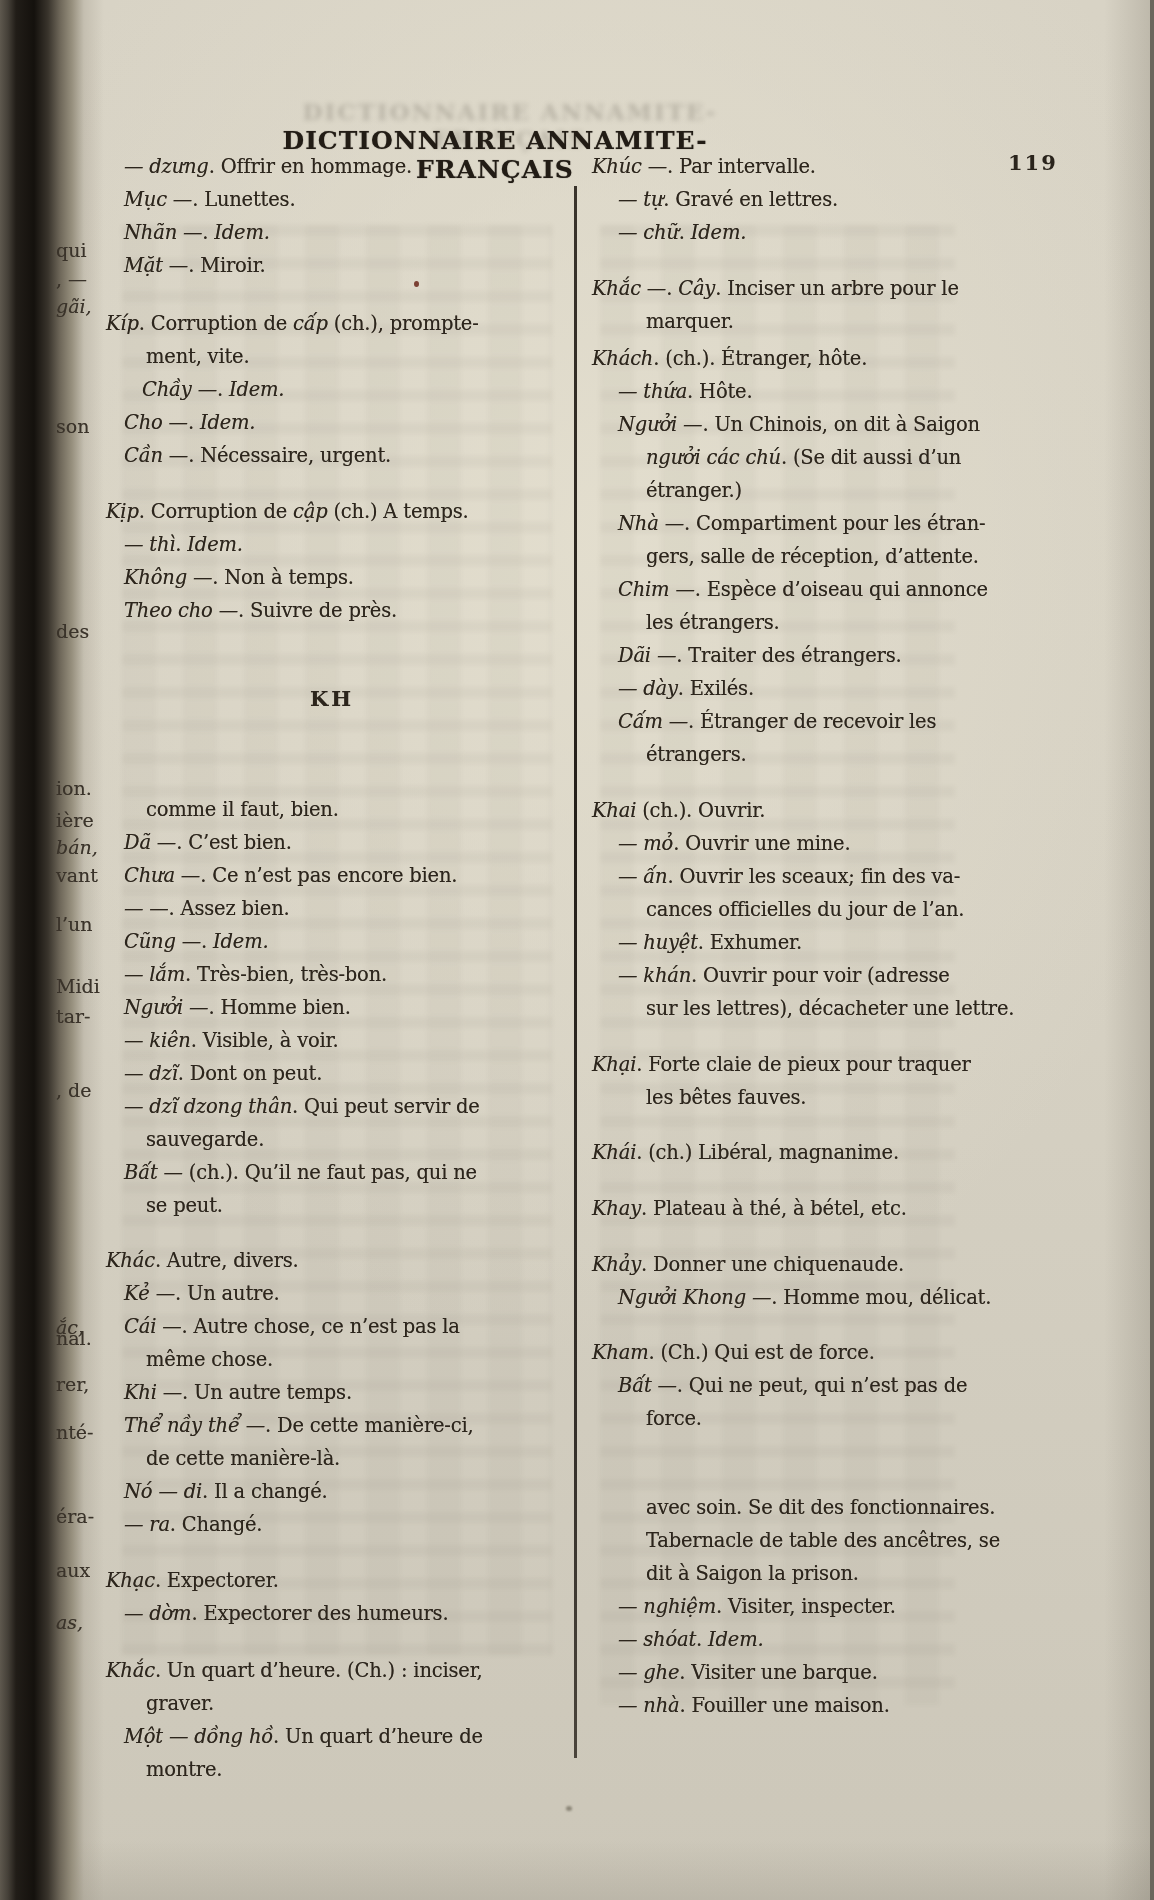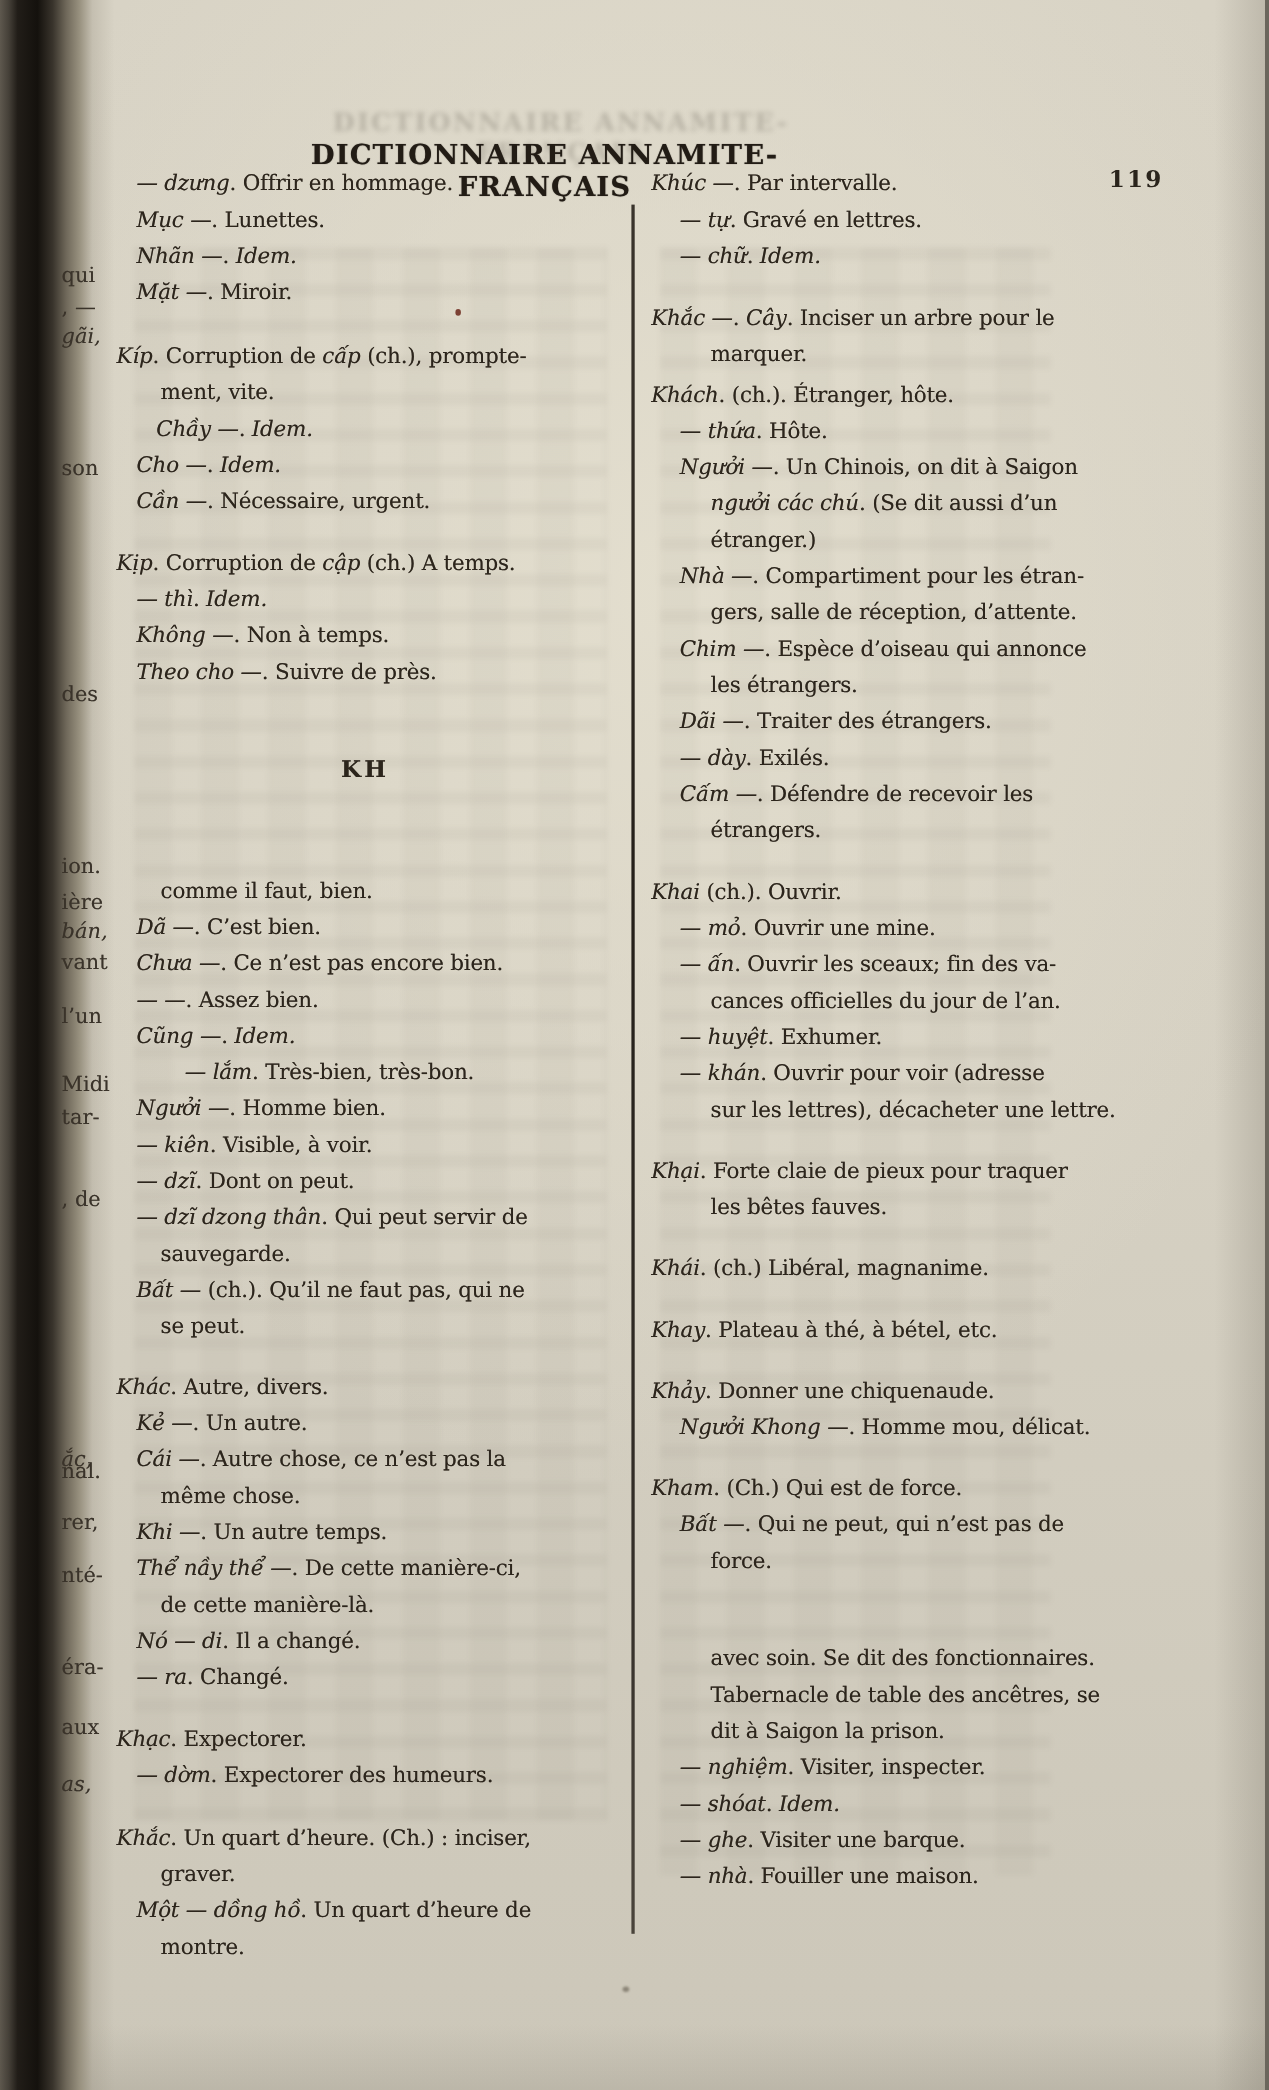--- a/index.html
+++ b/index.html
@@ -90,21 +90,21 @@
       <div class="line head" style="top: 498px;"><span class="i">Kịp</span><span class="n">. Corruption de </span><span class="i">cập</span><span class="n"> (ch.) A temps.</span></div>
       <div class="line sub" style="top: 531px;"><span class="i">— thì</span><span class="n">. </span><span class="i">Idem.</span></div>
       <div class="line sub" style="top: 564px;"><span class="i">Không —</span><span class="n">. Non à temps.</span></div>
       <div class="line sub" style="top: 597px;"><span class="i">Theo cho —</span><span class="n">. Suivre de près.</span></div>
       <div class="line section" style="top: 685px;"><span class="b">KH</span></div>
       <div class="line wrap" style="top: 796px;"><span class="n">comme il faut, bien.</span></div>
       <div class="line sub" style="top: 829px;"><span class="i">Dã —</span><span class="n">. C’est bien.</span></div>
       <div class="line sub" style="top: 862px;"><span class="i">Chưa —</span><span class="n">. Ce n’est pas encore bien.</span></div>
       <div class="line sub" style="top: 895px;"><span class="i">— —</span><span class="n">. Assez bien.</span></div>
       <div class="line sub" style="top: 928px;"><span class="i">Cũng —</span><span class="n">. </span><span class="i">Idem.</span></div>
-      <div class="line sub" style="top: 961px; margin-left: 44px;"><span class="i">— lắm</span><span class="n">. Très-bien, très-bon.</span></div>
+      <div class="line sub" style="top: 961px;"><span class="i">— lắm</span><span class="n">. Très-bien, très-bon.</span></div>
       <div class="line sub" style="top: 994px;"><span class="i">Ngưởi —</span><span class="n">. Homme bien.</span></div>
       <div class="line sub" style="top: 1027px;"><span class="i">— kiên</span><span class="n">. Visible, à voir.</span></div>
       <div class="line sub" style="top: 1060px;"><span class="i">— dzĩ</span><span class="n">. Dont on peut.</span></div>
       <div class="line sub" style="top: 1093px;"><span class="i">— dzĩ dzong thân</span><span class="n">. Qui peut servir de</span></div>
       <div class="line wrap" style="top: 1126px;"><span class="n">sauvegarde.</span></div>
       <div class="line sub" style="top: 1159px;"><span class="i">Bất —</span><span class="n"> (ch.). Qu’il ne faut pas, qui ne</span></div>
       <div class="line wrap" style="top: 1192px;"><span class="n">se peut.</span></div>
       <div class="line head" style="top: 1247px;"><span class="i">Khác</span><span class="n">. Autre, divers.</span></div>
       <div class="line sub" style="top: 1280px;"><span class="i">Kẻ —</span><span class="n">. Un autre.</span></div>
       <div class="line sub" style="top: 1313px;"><span class="i">Cái —</span><span class="n">. Autre chose, ce n’est pas la</span></div>
@@ -131,21 +131,21 @@
       <div class="line sub" style="top: 378px;"><span class="i">— thứa</span><span class="n">. Hôte.</span></div>
       <div class="line sub" style="top: 411px;"><span class="i">Ngưởi —</span><span class="n">. Un Chinois, on dit à Saigon</span></div>
       <div class="line wrap" style="top: 444px;"><span class="i">ngưởi các chú</span><span class="n">. (Se dit aussi d’un</span></div>
       <div class="line wrap" style="top: 477px;"><span class="n">étranger.)</span></div>
       <div class="line sub" style="top: 510px;"><span class="i">Nhà —</span><span class="n">. Compartiment pour les étran-</span></div>
       <div class="line wrap" style="top: 543px;"><span class="n">gers, salle de réception, d’attente.</span></div>
       <div class="line sub" style="top: 576px;"><span class="i">Chim —</span><span class="n">. Espèce d’oiseau qui annonce</span></div>
       <div class="line wrap" style="top: 609px;"><span class="n">les étrangers.</span></div>
       <div class="line sub" style="top: 642px;"><span class="i">Dãi —</span><span class="n">. Traiter des étrangers.</span></div>
       <div class="line sub" style="top: 675px;"><span class="i">— dày</span><span class="n">. Exilés.</span></div>
-      <div class="line sub" style="top: 708px;"><span class="i">Cấm —</span><span class="n">. Défendre de recevoir les</span></div>
+      <div class="line sub" style="top: 708px;"><span class="i">Cấm —</span><span class="n">. Étranger de recevoir les</span></div>
       <div class="line wrap" style="top: 741px;"><span class="n">étrangers.</span></div>
       <div class="line head" style="top: 797px;"><span class="i">Khai</span><span class="n"> (ch.). Ouvrir.</span></div>
       <div class="line sub" style="top: 830px;"><span class="i">— mỏ</span><span class="n">. Ouvrir une mine.</span></div>
       <div class="line sub" style="top: 863px;"><span class="i">— ấn</span><span class="n">. Ouvrir les sceaux; fin des va-</span></div>
       <div class="line wrap" style="top: 896px;"><span class="n">cances officielles du jour de l’an.</span></div>
       <div class="line sub" style="top: 929px;"><span class="i">— huyệt</span><span class="n">. Exhumer.</span></div>
       <div class="line sub" style="top: 962px;"><span class="i">— khán</span><span class="n">. Ouvrir pour voir (adresse</span></div>
       <div class="line wrap" style="top: 995px;"><span class="n">sur les lettres), décacheter une lettre.</span></div>
       <div class="line head" style="top: 1051px;"><span class="i">Khại</span><span class="n">. Forte claie de pieux pour traquer</span></div>
       <div class="line wrap" style="top: 1084px;"><span class="n">les bêtes fauves.</span></div>

